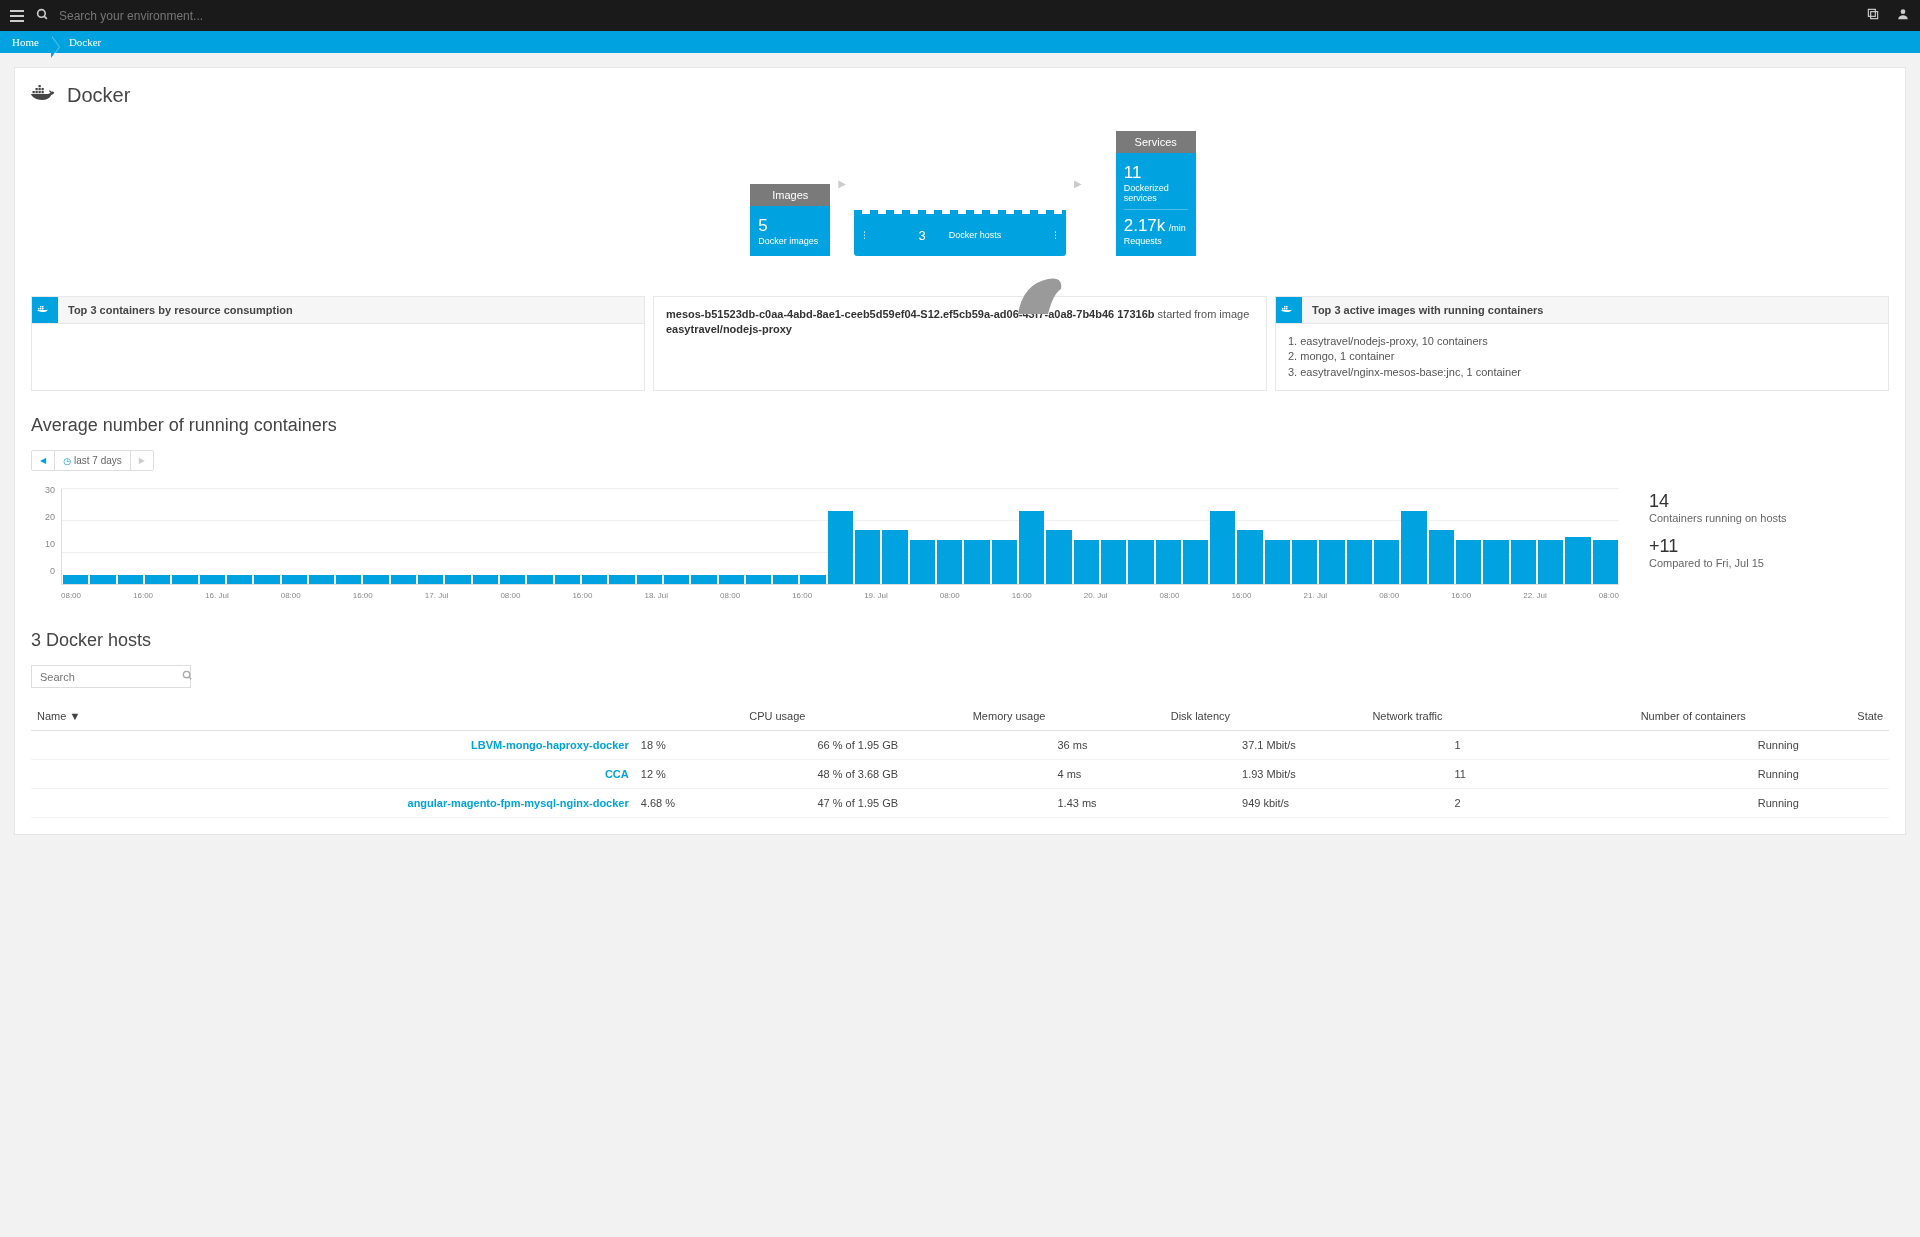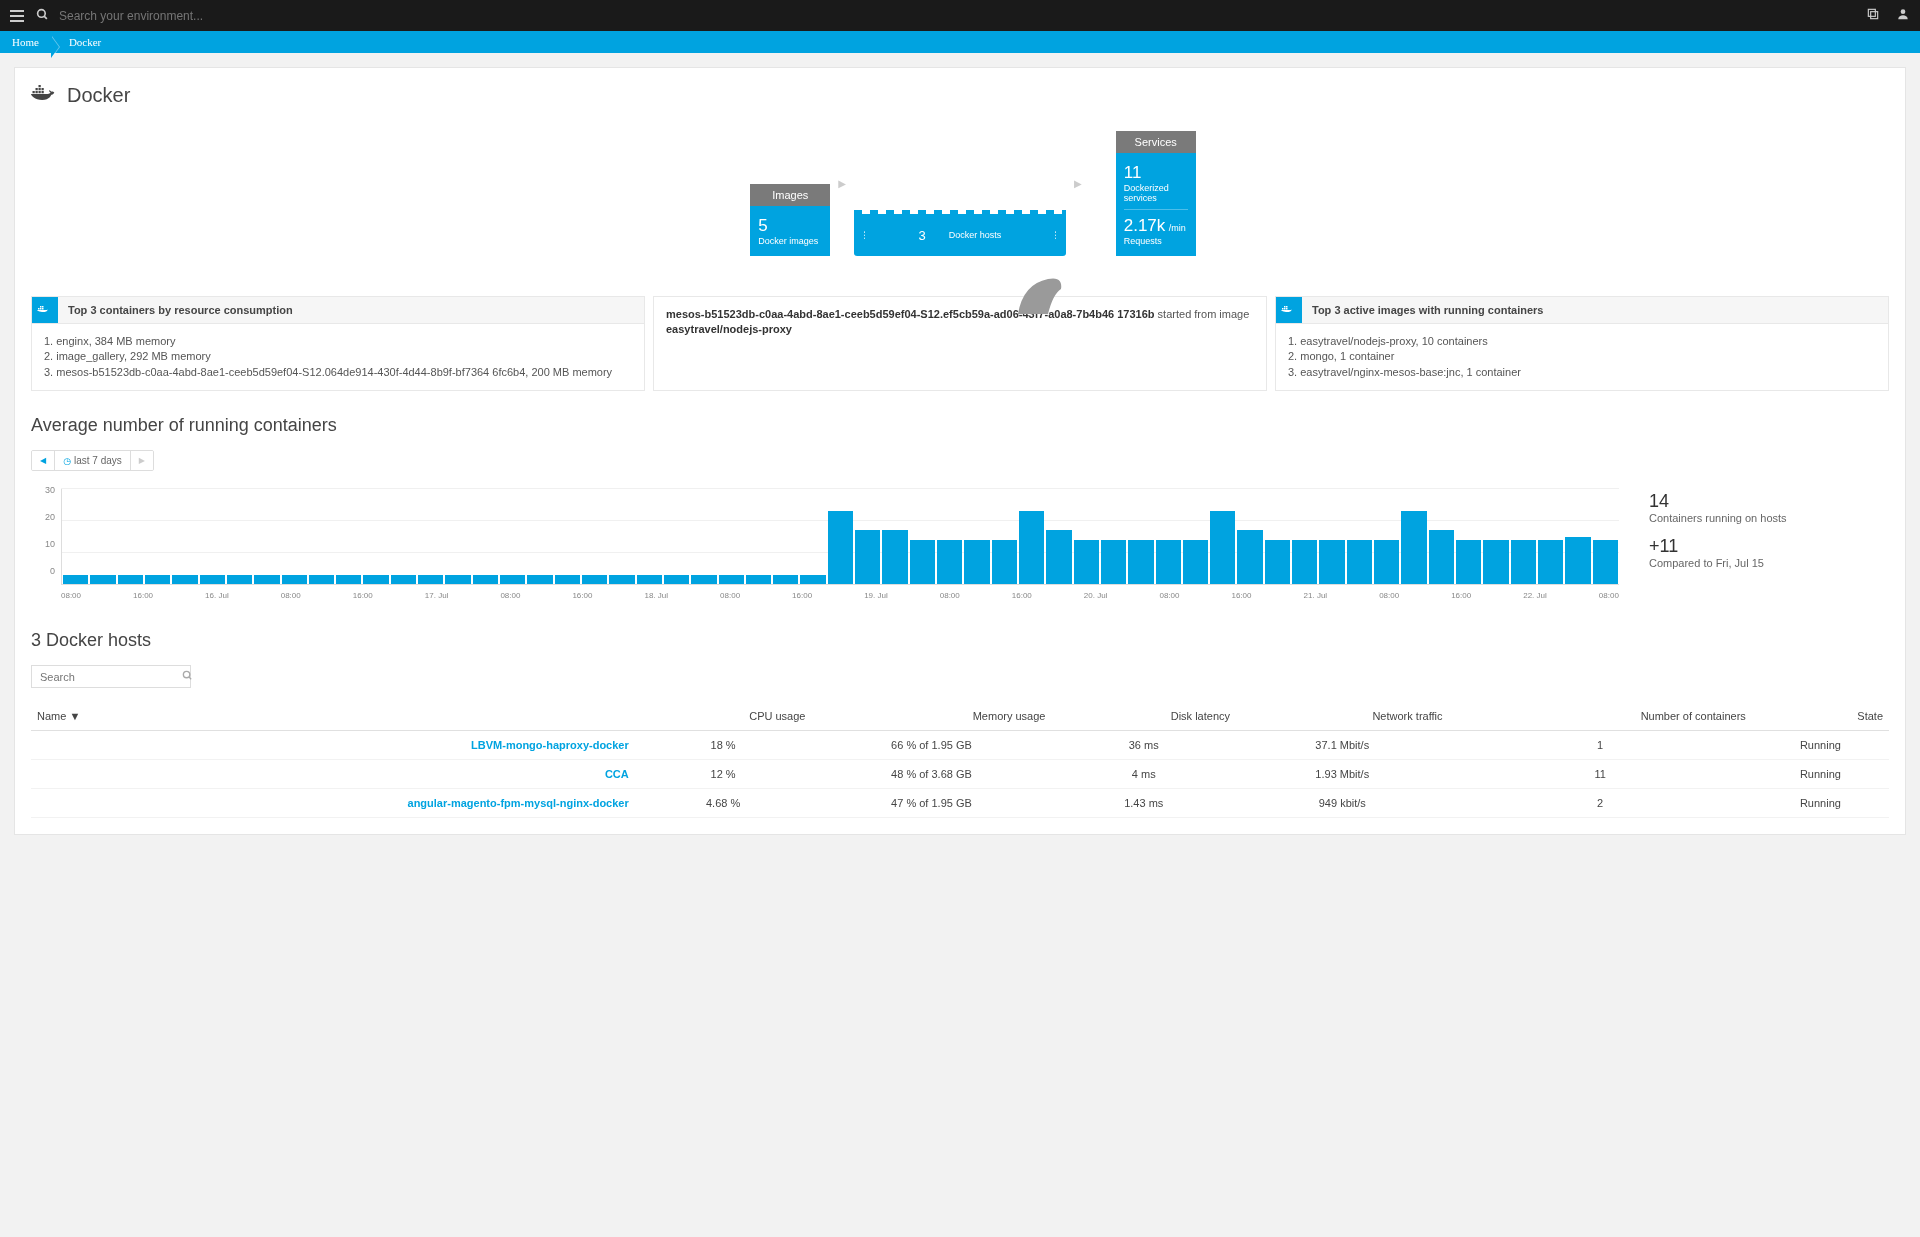--- a/index.html
+++ b/index.html
@@ -90,21 +90,21 @@
 .chart-summary .big { font-size: 18px; color: #333; }
 .chart-summary .desc { font-size: 11px; color: #666; margin-bottom: 12px; }
 
 
 .hosts-search { border: 1px solid #ddd; padding: 4px 8px; width: 160px; display: flex; align-items: center; margin-bottom: 14px; }
 .hosts-search input { border: none; outline: none; flex: 1; font-size: 11px; color: #666; }
 .hosts-search .mag { color: #aaa; font-size: 11px; }
 .hosts-table { width: 100%; border-collapse: collapse; font-size: 11px; }
 .hosts-table th { text-align: right; font-weight: normal; color: #454545; padding: 8px 6px; border-bottom: 1px solid #e0e0e0; }
 .hosts-table th:first-child { text-align: left; }
-.hosts-table td { text-align: center; padding: 8px 6px; border-bottom: 1px solid #f2f2f2; color: #454545; }
+.hosts-table td { text-align: left; padding: 8px 6px; border-bottom: 1px solid #f2f2f2; color: #454545; }
 .hosts-table td:first-child { text-align: right; }
 .hosts-table a { color: #00a3e0; text-decoration: none; font-weight: bold; }
 </style>
 </head>
 <body>
 
 <div class="topbar">
   <div class="hamburger">
       <span></span>
       <span></span>
@@ -204,25 +204,20 @@
               <rect x="2" y="8" width="3" height="3"></rect>
               <rect x="6" y="8" width="3" height="3"></rect>
               <rect x="10" y="8" width="3" height="3"></rect>
               <rect x="6" y="4" width="3" height="3"></rect>
               <rect x="10" y="4" width="3" height="3"></rect>
               <path d="M0 12h18c2 0 3-1 3-1s1 5-8 5C5 16 0 13 0 12z"></path>
             </svg>
           </div>
         <div class="panel-title">Top 3 containers by resource consumption</div>
       </div>
-      <div class="panel-body" id="panel-tc-body">
-          <div>1. enginx, 384 MB memory</div>
-          <div>2. image_gallery, 292 MB memory</div>
-          <div>3. mesos-b51523db-c0aa-4abd-8ae1-ceeb5d59ef04-S12.064de914-430f-4d44-8b9f-bf7364 6fc6b4, 200 MB memory</div>
-        </div>
     </div>
     <div class="panel">
       <div class="panel-body">
         <b>mesos-b51523db-c0aa-4abd-8ae1-ceeb5d59ef04-S12.ef5cb59a-ad06-43f7-a0a8-7b4b46 17316b</b><span> started from image </span><b>easytravel/nodejs-proxy</b>
       </div>
     </div>
     <div class="panel">
       <div class="panel-header">
         <div class="panel-icon">
             <svg width="16" height="12" viewBox="0 0 32 24" fill="white">

